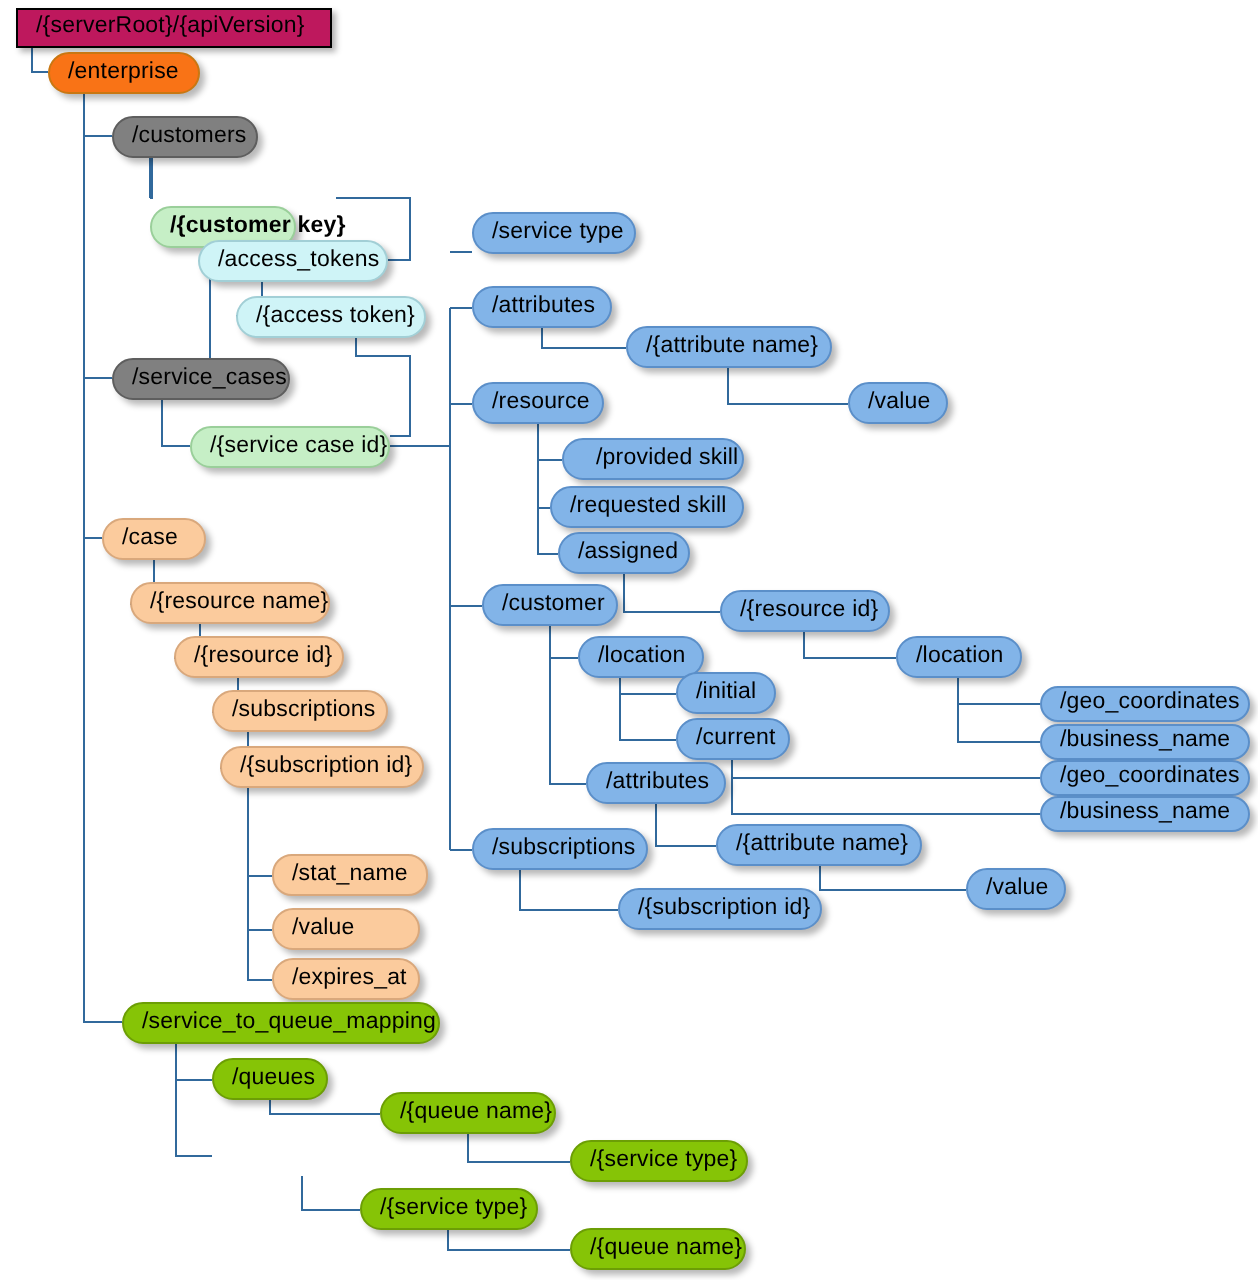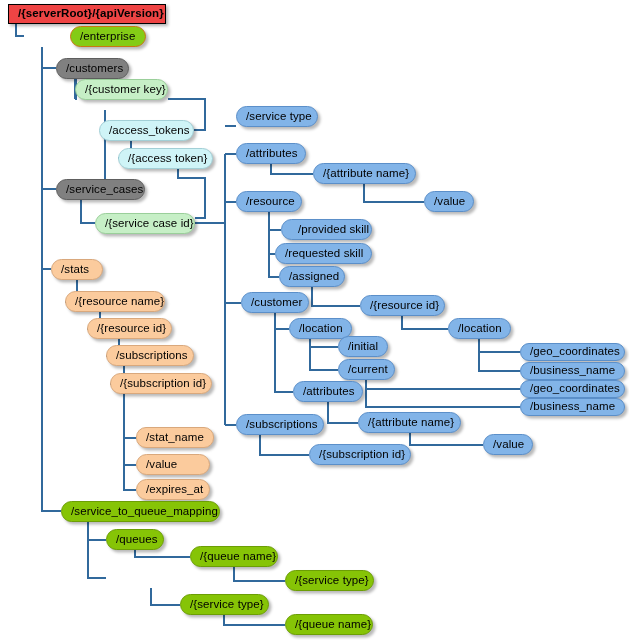--- a/index.html
+++ b/index.html
@@ -23,27 +23,27 @@
     line-height:1;
     color:#000000;
     padding:0 9px;
     border-radius:11px;
     border:1px solid rgba(0,0,0,0.35);
     z-index:3;
     letter-spacing:0.1px;
   }
   .node.root{
     border-radius:0;
-    background:#ef4444;
+    background:#be185d;
     border:1.5px solid #000000;
-    font-weight:bold;
+    font-weight:normal;
     box-shadow:2px 2px 3px rgba(0,0,0,0.30);
   }
   .node.shadow{ box-shadow:2.5px 2.5px 3px rgba(0,0,0,0.28); }
-  .c-orange   { background:#84cc16; border-color:#C97712;margin-left:46px; }
+  .c-orange   { background:#f97316; border-color:#C97712; }
   .c-gray     { background:#808080; border-color:#5E5E5E; color:#000; }
   .c-green    { background:#C6EFC6; border-color:#9ACF9A; }
   .c-cyan     { background:#CFF4F7; border-color:#A2CFD6; }
   .c-blue     { background:#82B4E8; border-color:#5B8FC9; }
   .c-peach    { background:#FBCB9D; border-color:#D9A87C; }
   .c-lime     { background:#86C406; border-color:#6C9E05; }
 </style>
 </head>
 <body>
 
@@ -97,21 +97,21 @@
       <path d="M88,522 L88,540 L106,540" fill="none" stroke="#31699C" stroke-width="1.2" shape-rendering="crispEdges"></path>
       <path d="M88,540 L88,578 L106,578" fill="none" stroke="#31699C" stroke-width="1.2" shape-rendering="crispEdges"></path>
       <path d="M135,550 L135,557 L190,557" fill="none" stroke="#31699C" stroke-width="1.2" shape-rendering="crispEdges"></path>
       <path d="M234,567 L234,581 L285,581" fill="none" stroke="#31699C" stroke-width="1.2" shape-rendering="crispEdges"></path>
       <path d="M151,588 L151,605 L180,605" fill="none" stroke="#31699C" stroke-width="1.2" shape-rendering="crispEdges"></path>
       <path d="M224,615 L224,625 L285,625" fill="none" stroke="#31699C" stroke-width="1.2" shape-rendering="crispEdges"></path>
     </svg>
 <div class="node root" style="left: 8px; top: 4px; width: 158px; height: 20px;">/{serverRoot}/{apiVersion}</div>
     <div class="node c-orange shadow" style="left: 24px; top: 26px; width: 76px; height: 21px;">/enterprise</div>
     <div class="node c-gray shadow" style="left: 56px; top: 58px; width: 73px; height: 21px;">/customers</div>
-    <div class="node c-green shadow" style="left: 75px; top: 79px; width: 93px; height: 21px;">/{customer key}</div>
+    <div class="node c-green shadow" style="left: 75px; top: 103px; width: 73px; height: 21px; font-weight: bold;">/{customer key}</div>
     <div class="node c-cyan shadow" style="left: 99px; top: 120px; width: 95px; height: 21px;">/access_tokens</div>
     <div class="node c-cyan shadow" style="left: 118px; top: 148px; width: 95px; height: 21px;">/{access token}</div>
     <div class="node c-gray shadow" style="left: 56px; top: 179px; width: 89px; height: 21px;">/service_cases</div>
     <div class="node c-green shadow" style="left: 95px; top: 213px; width: 100px; height: 21px;">/{service case id}</div>
     <div class="node c-blue shadow" style="left: 236px; top: 106px; width: 82px; height: 21px;">/service type</div>
     <div class="node c-blue shadow" style="left: 236px; top: 143px; width: 70px; height: 21px;">/attributes</div>
     <div class="node c-blue shadow" style="left: 313px; top: 163px; width: 103px; height: 21px;">/{attribute name}</div>
     <div class="node c-blue shadow" style="left: 424px; top: 191px; width: 50px; height: 21px;">/value</div>
     <div class="node c-blue shadow" style="left: 236px; top: 191px; width: 66px; height: 21px;">/resource</div>
     <div class="node c-blue shadow" style="left: 281px; top: 219px; width: 91px; height: 21px; padding-left: 16px;">/provided skill</div>
@@ -125,21 +125,21 @@
     <div class="node c-blue shadow" style="left: 289px; top: 318px; width: 63px; height: 21px;">/location</div>
     <div class="node c-blue shadow" style="left: 338px; top: 336px; width: 50px; height: 21px;">/initial</div>
     <div class="node c-blue shadow" style="left: 338px; top: 359px; width: 57px; height: 21px;">/current</div>
     <div class="node c-blue shadow" style="left: 520px; top: 380px; width: 105px; height: 18px;">/geo_coordinates</div>
     <div class="node c-blue shadow" style="left: 520px; top: 398px; width: 105px; height: 18px;">/business_name</div>
     <div class="node c-blue shadow" style="left: 293px; top: 381px; width: 70px; height: 21px;">/attributes</div>
     <div class="node c-blue shadow" style="left: 358px; top: 412px; width: 103px; height: 21px;">/{attribute name}</div>
     <div class="node c-blue shadow" style="left: 483px; top: 434px; width: 50px; height: 21px;">/value</div>
     <div class="node c-blue shadow" style="left: 236px; top: 414px; width: 88px; height: 21px;">/subscriptions</div>
     <div class="node c-blue shadow" style="left: 309px; top: 444px; width: 102px; height: 21px;">/{subscription id}</div>
-    <div class="node c-peach shadow" style="left: 51px; top: 259px; width: 52px; height: 21px;">/stats</div>
+    <div class="node c-peach shadow" style="left: 51px; top: 259px; width: 52px; height: 21px;">/case</div>
     <div class="node c-peach shadow" style="left: 65px; top: 291px; width: 100px; height: 21px;">/{resource name}</div>
     <div class="node c-peach shadow" style="left: 87px; top: 318px; width: 85px; height: 21px;">/{resource id}</div>
     <div class="node c-peach shadow" style="left: 106px; top: 345px; width: 88px; height: 21px;">/subscriptions</div>
     <div class="node c-peach shadow" style="left: 110px; top: 373px; width: 102px; height: 21px;">/{subscription id}</div>
     <div class="node c-peach shadow" style="left: 136px; top: 427px; width: 78px; height: 21px; border-radius: 10px;">/stat_name</div>
     <div class="node c-peach shadow" style="left: 136px; top: 454px; width: 74px; height: 21px;">/value</div>
     <div class="node c-peach shadow" style="left: 136px; top: 479px; width: 74px; height: 21px;">/expires_at</div>
     <div class="node c-lime shadow" style="left: 61px; top: 501px; width: 159px; height: 21px;">/service_to_queue_mapping</div>
     <div class="node c-lime shadow" style="left: 106px; top: 529px; width: 58px; height: 21px;">/queues</div>
     <div class="node c-lime shadow" style="left: 190px; top: 546px; width: 88px; height: 21px;">/{queue name}</div>

